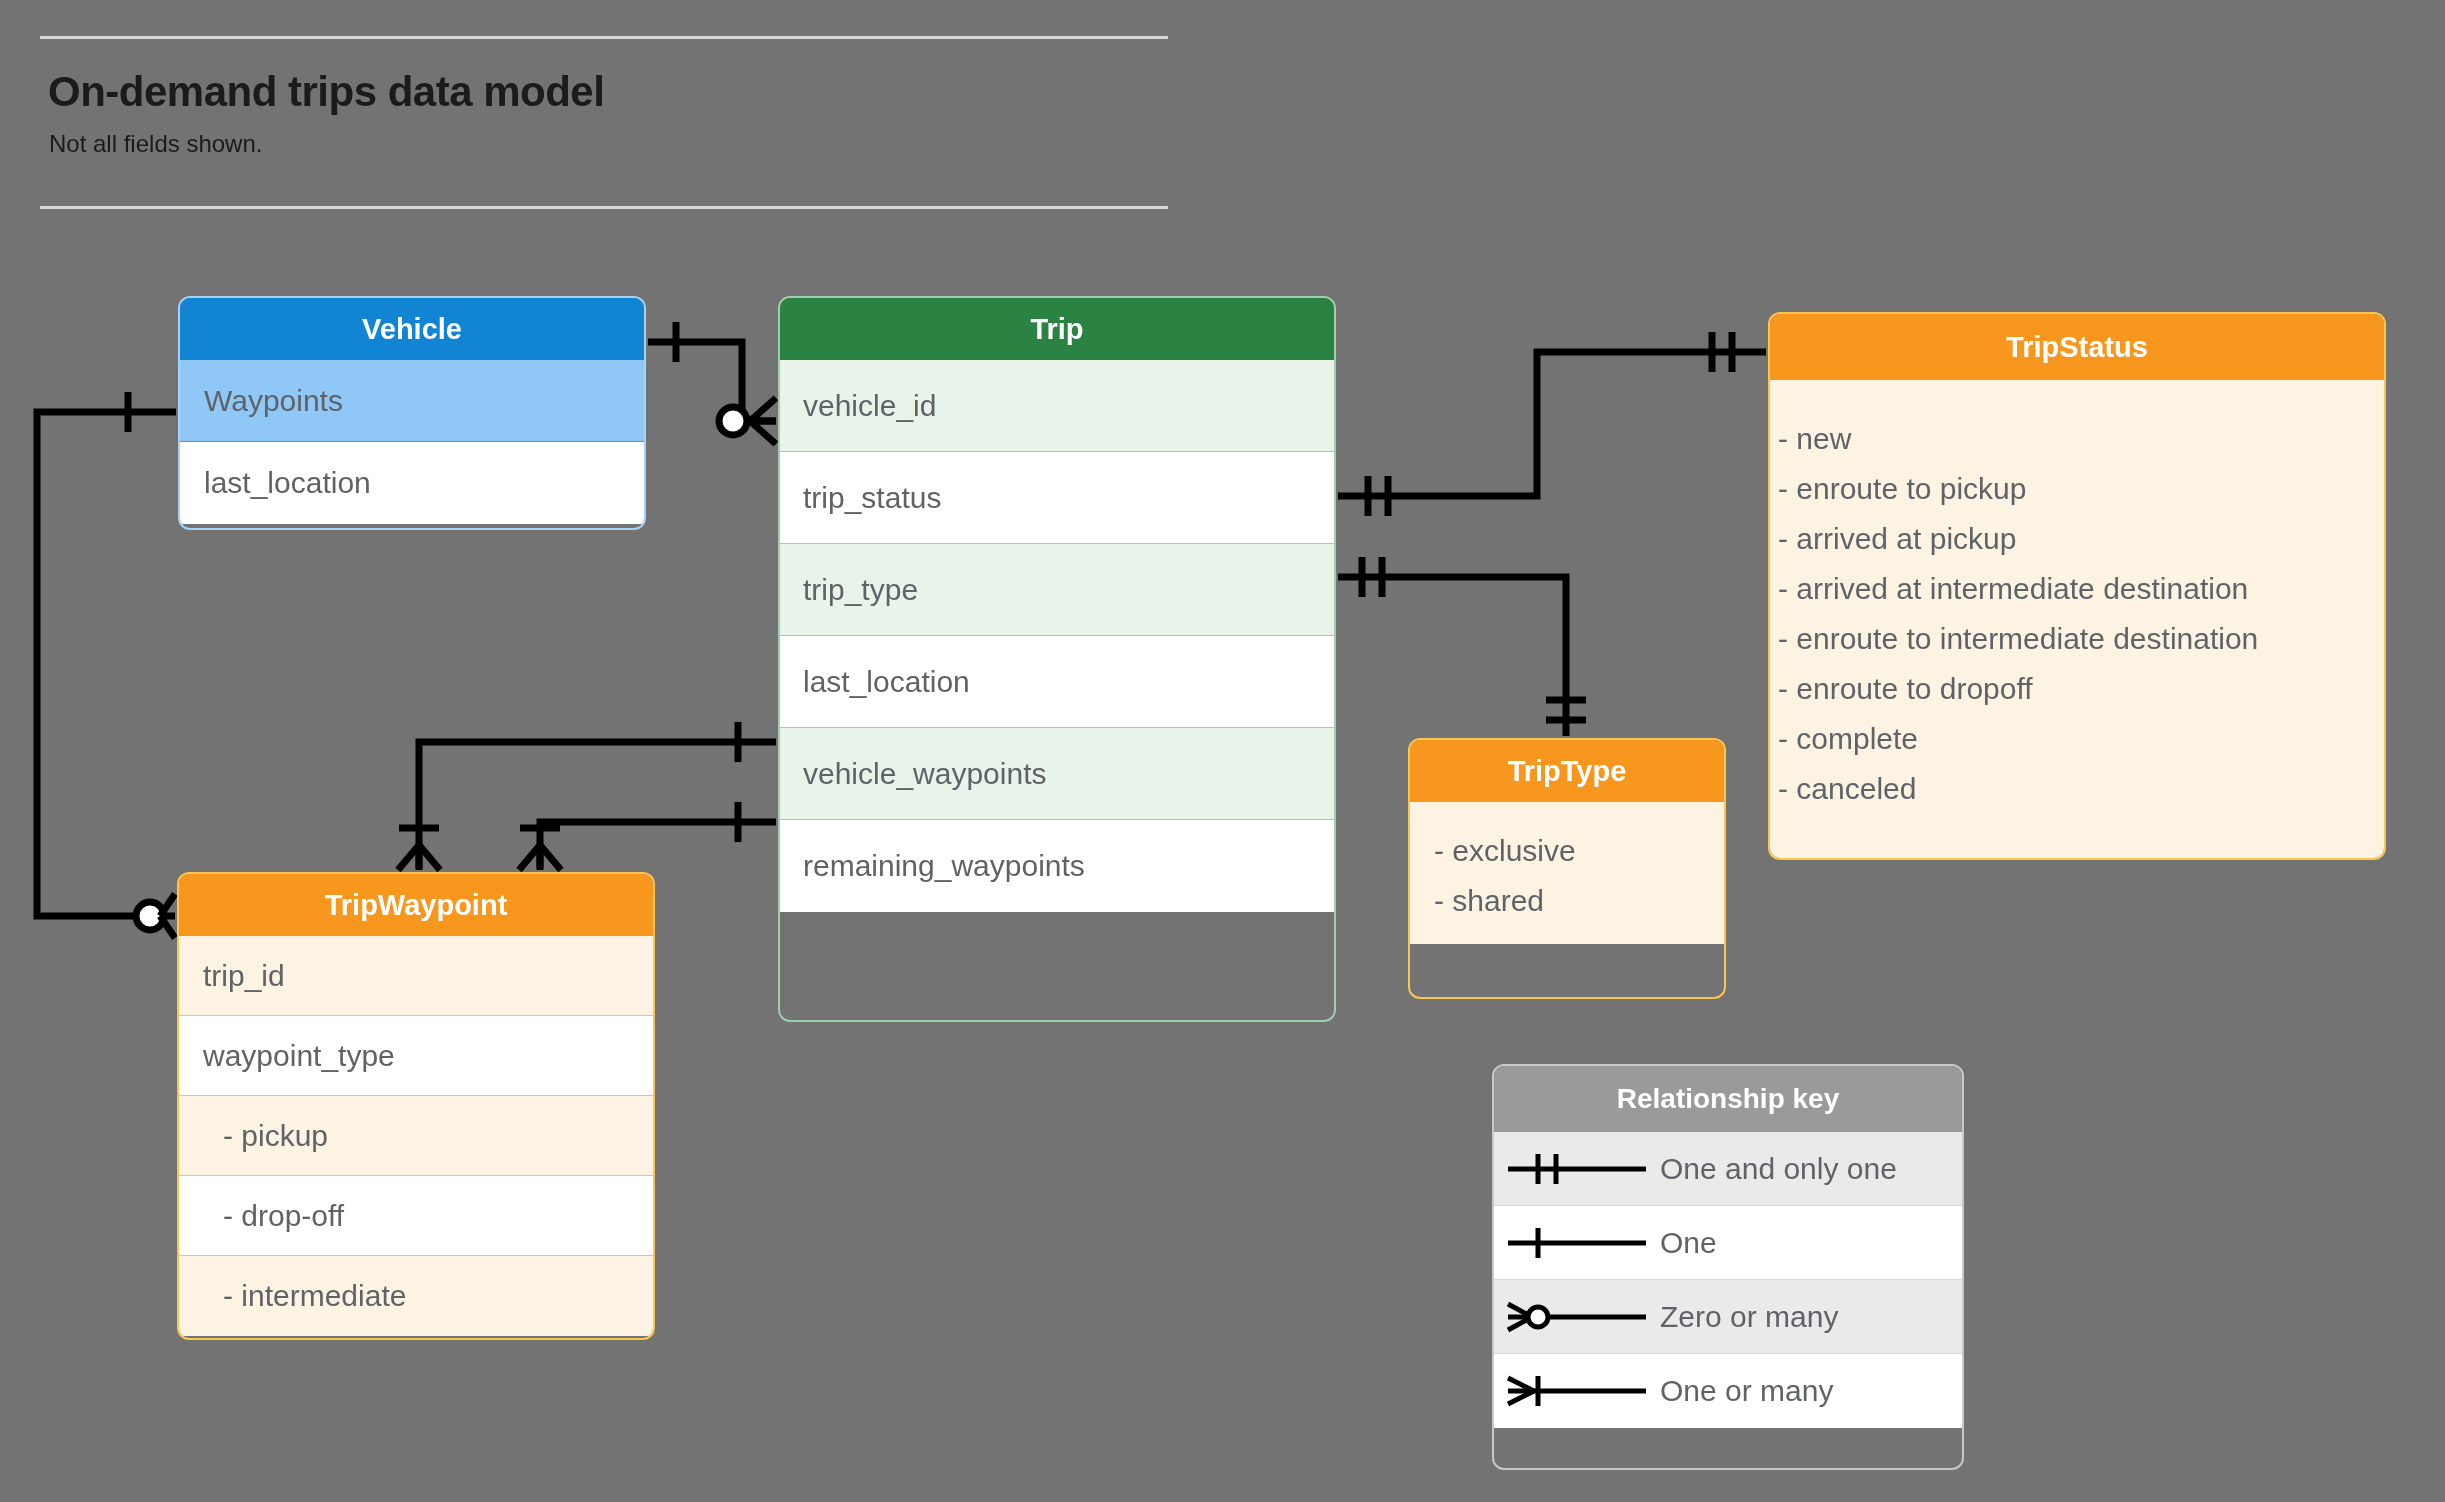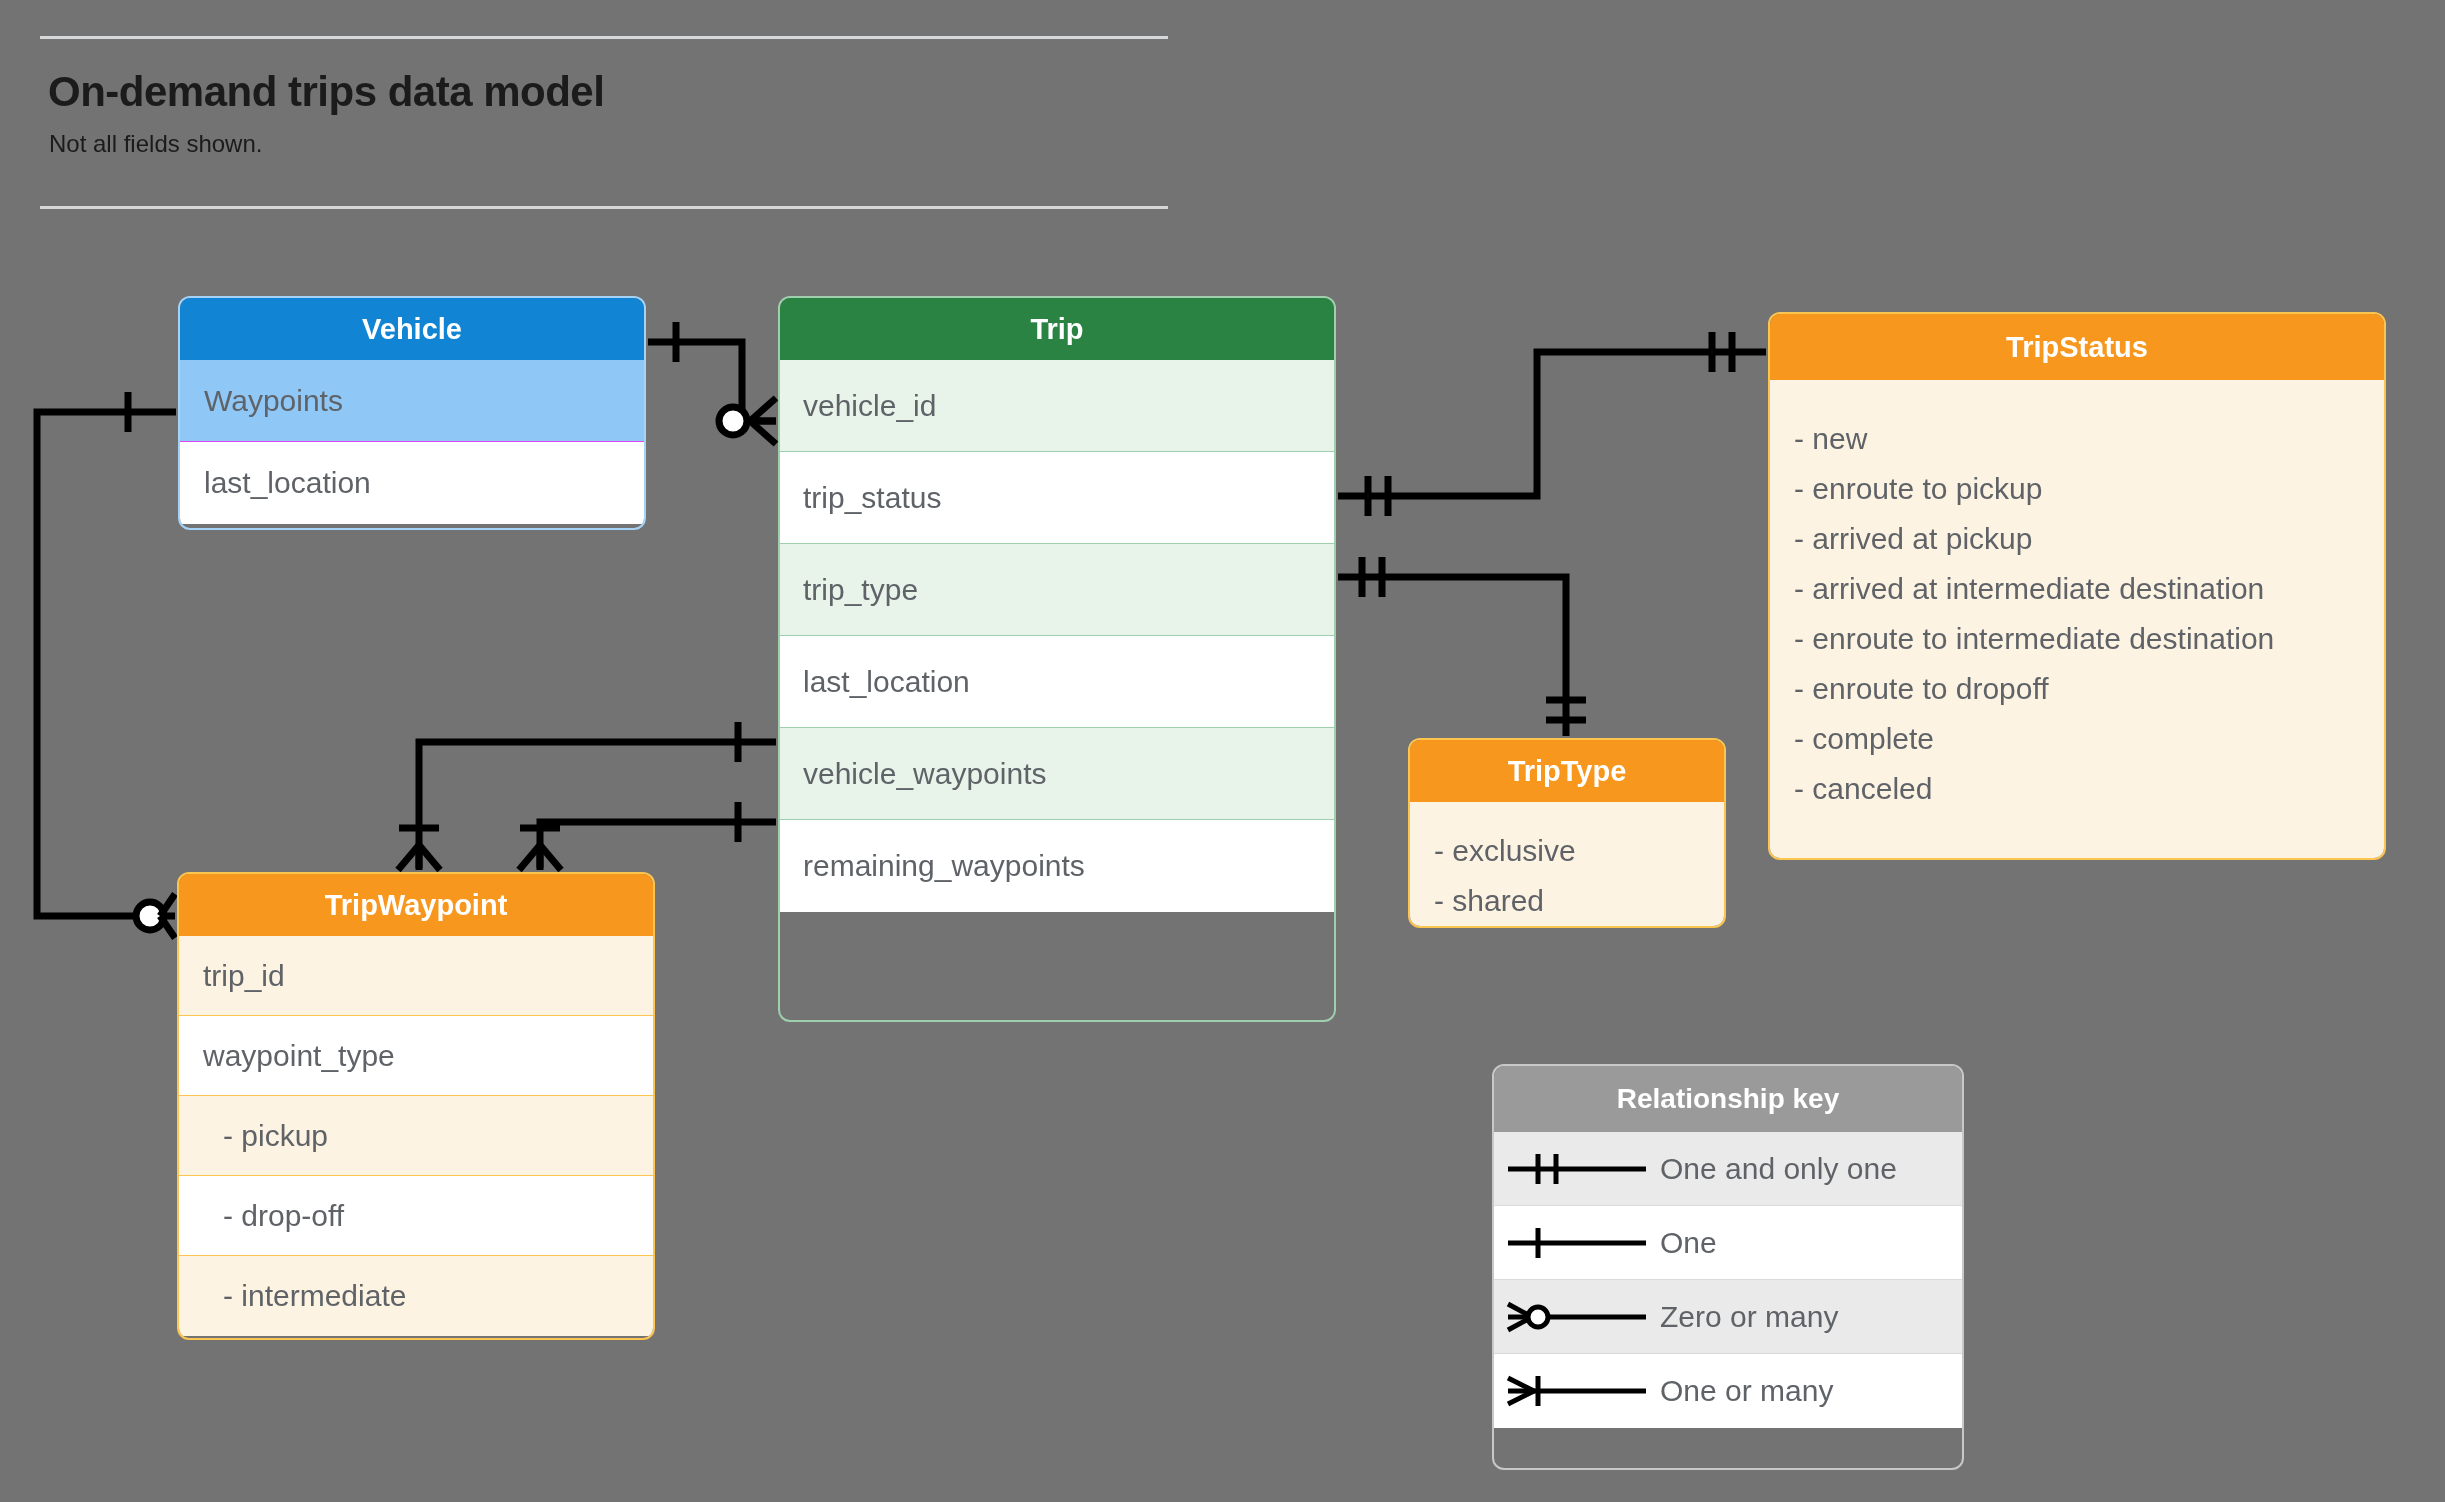--- a/index.html
+++ b/index.html
@@ -144,34 +144,34 @@
   }
   #entity-tripstatus .entity-header {
     height: 66px;
     line-height: 66px;
     background: #f8971d;
     font-size: 29px;
   }
   #entity-tripstatus .body {
     background: #fdf3e2;
     height: 604px;
-    padding: 34px 0 0 24px;
+    padding: 34px 0 0 8px;
     box-sizing: border-box;
   }
   #entity-tripstatus .opt {
     font-size: 30px;
     color: #5f6368;
     line-height: 50px;
     white-space: nowrap;
   }
 
   
   #entity-triptype {
     left: 1408px; top: 738px;
-    width: 318px; height: 190px;
+    width: 318px; height: 261px;
     border: 2px solid #fbc54f;
   }
   #entity-triptype .entity-header {
     height: 62px;
     line-height: 62px;
     background: #f8971d;
     font-size: 29px;
   }
   #entity-triptype .body {
     background: #fdf3e2;

